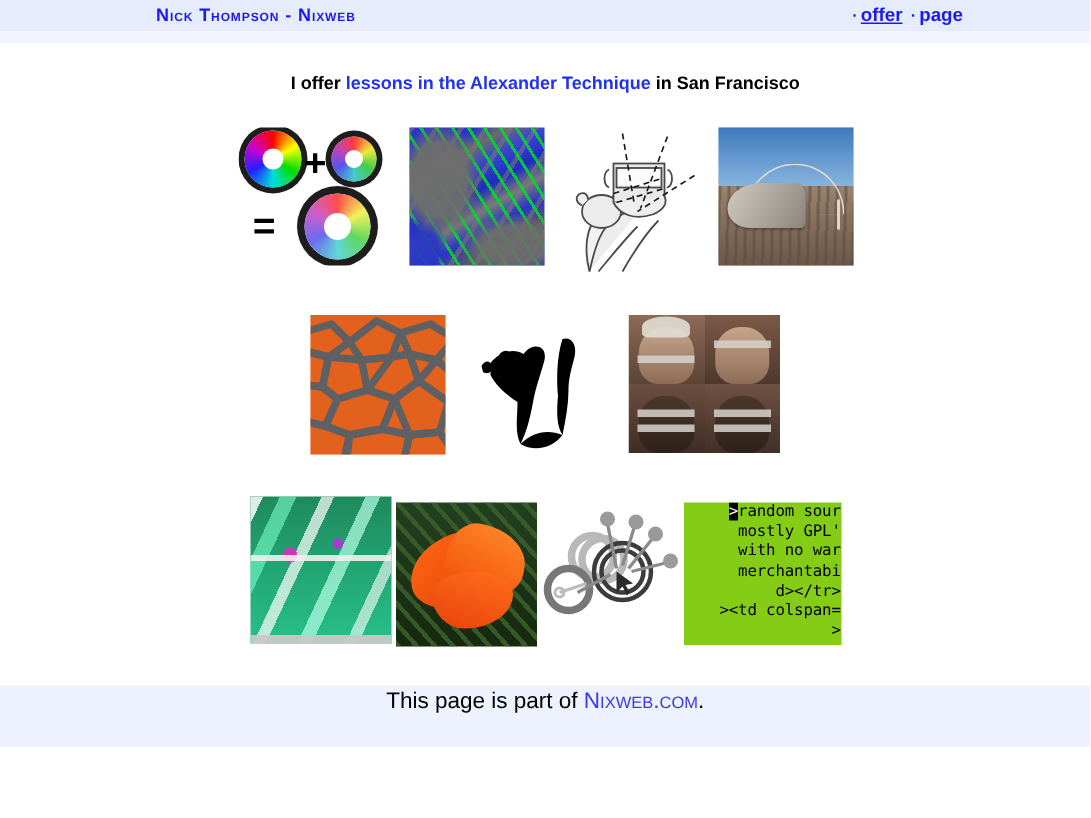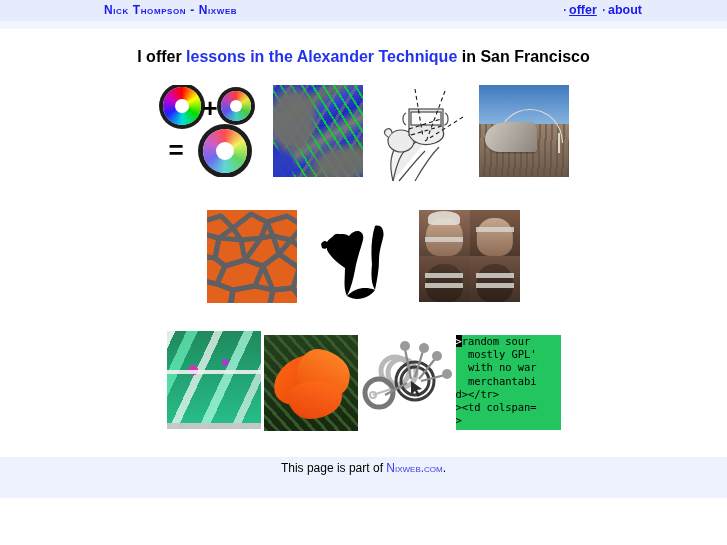--- a/index.html
+++ b/index.html
@@ -65,21 +65,21 @@
     text-decoration: none;
   }
 
   
   .tagline {
     position: absolute;
     left: 0;
     top: 48px;
     width: 727px;
     text-align: center;
-    font-size: 16px;
+    font-size: 12px;
     font-weight: bold;
     color: #000000;
     white-space: nowrap;
   }
   .tagline .hl {
     color: #2233ee;
   }
 
   
   .gallery {
@@ -248,22 +248,23 @@
   .codeblock {
     width: 105px;
     height: 95px;
     overflow: hidden;
     font-family: "DejaVu Sans Mono", "Liberation Mono", monospace;
     font-size: 10.5px;
     line-height: 13.2px;
     color: #000000;
     white-space: pre;
     position: relative;
-    background: #22c55e;
+    background: #84cc16;
     letter-spacing: -0.1px;
+    text-align: right;
   }
   .codeblock .sel {
     background: #000000;
     color: #ffffff;
   }
 
   
   .footer-band {
     position: absolute;
     left: 0;
@@ -271,42 +272,42 @@
     width: 727px;
     height: 41px;
     background: #eef1fe;
   }
   .footer-text {
     position: absolute;
     left: 0;
     top: 460px;
     width: 727px;
     text-align: center;
-    font-size: 12px;
+    font-size: 15px;
     color: #000000;
     line-height: 16px;
   }
   .footer-text a {
     color: #3a3ae8;
     text-decoration: none;
   }
   .footer-text .smallcaps {
     font-variant: small-caps;
   }
   .footer-line { display: block; white-space: nowrap; }
 </style>
 </head>
 <body>
 
 <div class="header-band"></div>
 <div class="header-band-light"></div>
 
 <div class="site-title">Nick Thompson - Nixweb</div>
 
-<div class="nav"><span class="sep">·</span><a href="#">offer</a> <span class="sep">·</span><span class="nolink">about</span></div>
+<div class="nav"><span class="sep">·</span><a href="#">offer</a> <span class="sep">·</span><span class="nolink">page</span></div>
 
 <div class="tagline"><span>I offer </span><span class="hl">lessons in the Alexander Technique</span><span> in San Francisco</span></div>
 
 <div class="gallery">
 
   <div class="grid-row" style="gap:6px;">
 
     <div class="cell" style="margin-right:8px;">
       <div class="thumb cw-box">
         <div class="wheel w1"></div>

